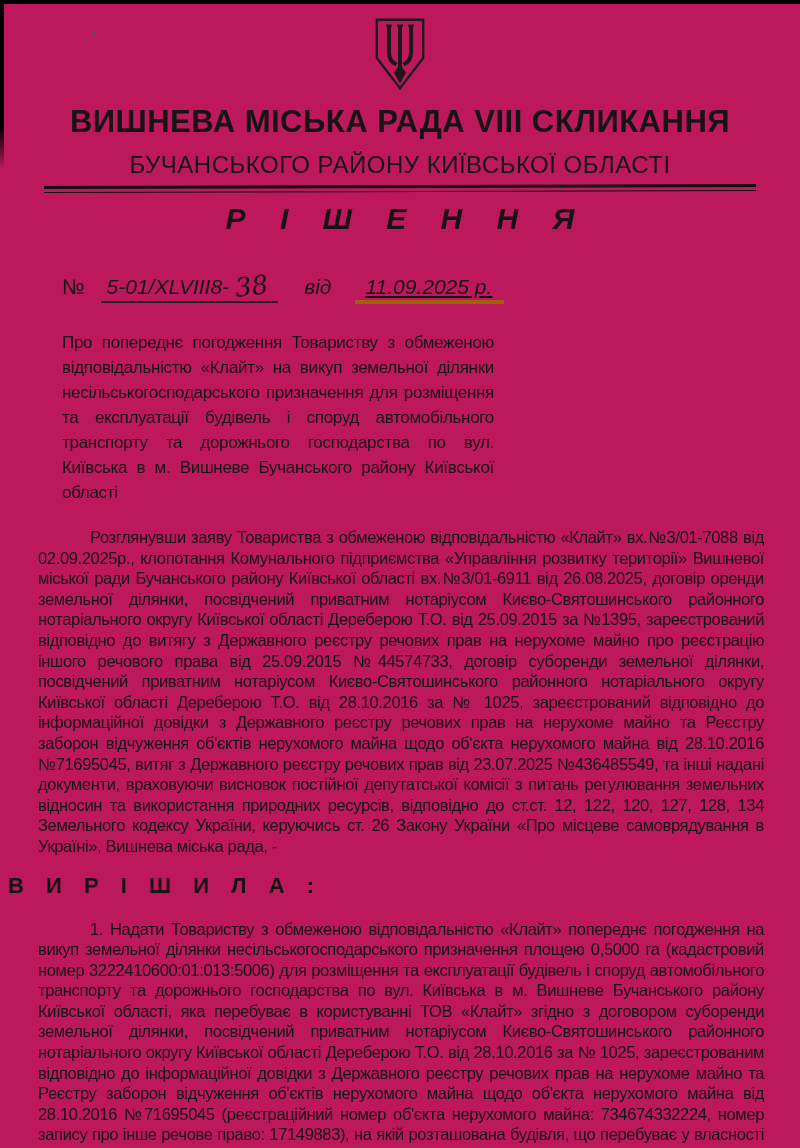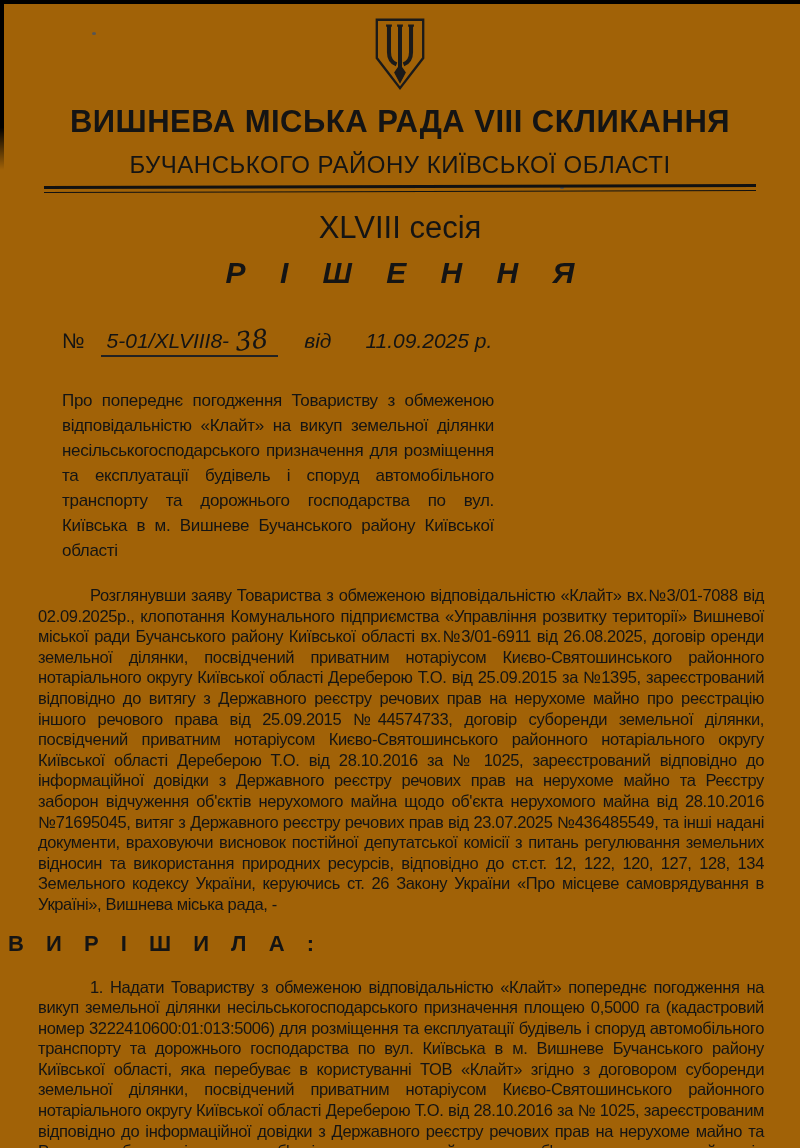--- a/index.html
+++ b/index.html
@@ -1,20 +1,20 @@
 <!DOCTYPE html>
 <html lang="uk"><head>
 <meta charset="utf-8">
 <style>
   html,body{margin:0;padding:0;background:#e8e8e8;}
   .page{
     position:relative;
     width:800px;height:1148px;
     margin:0 auto;
-    background:#a16207;
+    background:#be185d;
     color:#141414;
     font-family:"Liberation Sans", sans-serif;
     overflow:hidden;
   }
   
   .scan-top{position:absolute;top:0;left:0;width:800px;height:4px;background:#000;}
   .scan-left{position:absolute;top:0;left:0;width:4px;height:170px;
     background:linear-gradient(#000 75%, rgba(0,0,0,0));}
   .speck{position:absolute;width:4px;height:3px;background:#555;border-radius:50%;}
 
@@ -44,21 +44,21 @@
     font-size:21px;font-style:italic;
     display:flex;align-items:baseline;
   }
   .no-label{font-style:normal;font-size:21px;}
   .num-group{margin-left:16px;border-bottom:2px solid #222;padding:0 10px 1px 6px;}
   .handwritten{
     display:inline-block;font-size:26px;font-family:"DejaVu Serif",serif;
     transform:rotate(-7deg) translateY(1px);margin-left:6px;
   }
   .vid-label{margin-left:26px;text-align:center;}
-  .date-group{margin-left:24px;border-bottom:8px solid #a16207;padding:0 12px 1px 10px;}
+  .date-group{margin-left:24px;border-bottom:4px solid #a16207;padding:0 12px 1px 10px;text-decoration:underline;}
 
   .subject{
     margin:26px 0 0 62px;width:432px;
     font-size:17px;line-height:25px;letter-spacing:-0.3px;
     text-align:justify;
   }
   .body-par{
     margin:14px 36px 0 38px;
     font-size:16.5px;line-height:20.6px;letter-spacing:-0.35px;
     text-align:justify;text-indent:52px;
@@ -88,21 +88,20 @@
       <path d="M69 16 V62 Q69 78 56 83" stroke-width="7"></path>
       <path d="M26 16 H36 M45 16 H55 M64 16 H74" stroke-width="4"></path>
       <path d="M50 84 L41 97 L50 114 L59 97 Z" fill="#1a1a1a" stroke-width="2"></path>
     </svg>
   </div>
 
   <div class="org-title">ВИШНЕВА МІСЬКА РАДА VIII СКЛИКАННЯ</div>
   <div class="org-subtitle">БУЧАНСЬКОГО РАЙОНУ КИЇВСЬКОЇ ОБЛАСТІ</div>
   <div class="double-rule"></div>
 
-  <div class="session-line">XLVIII сесія</div>
   <div class="doc-type">Р І Ш Е Н Н Я</div>
 
   <div class="number-line">
     <span class="no-label">№</span>
     <span class="num-group"><span>5-01/XLVIII8-</span><span class="handwritten">38</span></span>
     <span class="vid-label">від</span>
     <span class="date-group">11.09.2025 р.</span>
   </div>
 
   <div class="subject">Про попереднє погодження Товариству з обмеженою відповідальністю «Клайт» на викуп земельної ділянки несільськогосподарського призначення для розміщення та експлуатації будівель і споруд автомобільного транспорту та дорожнього господарства по вул. Київська в м. Вишневе Бучанського району Київської області</div>

